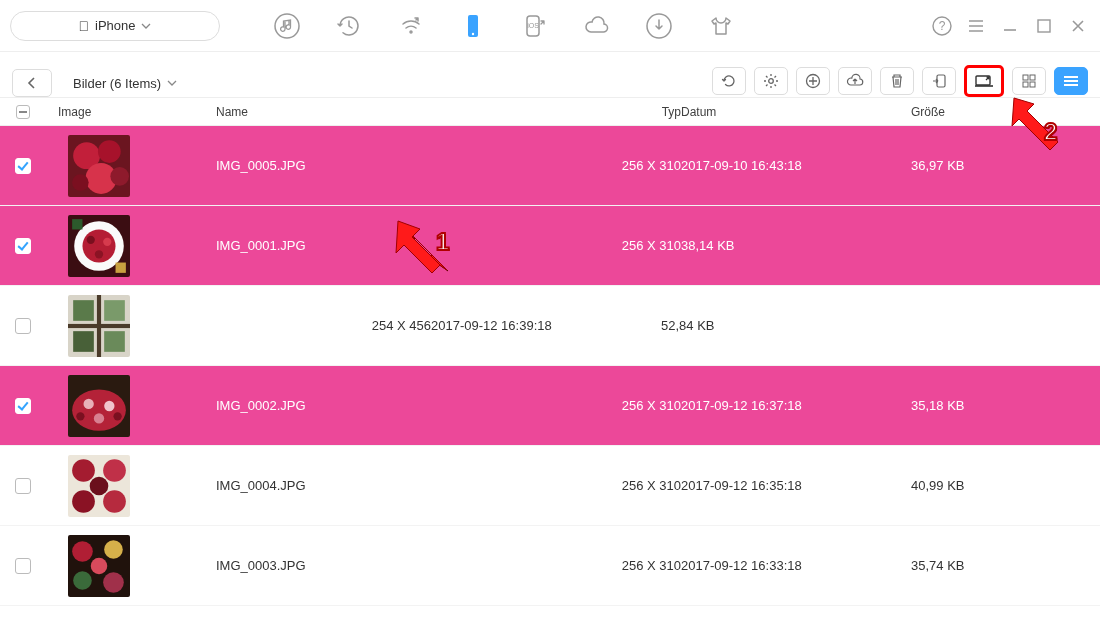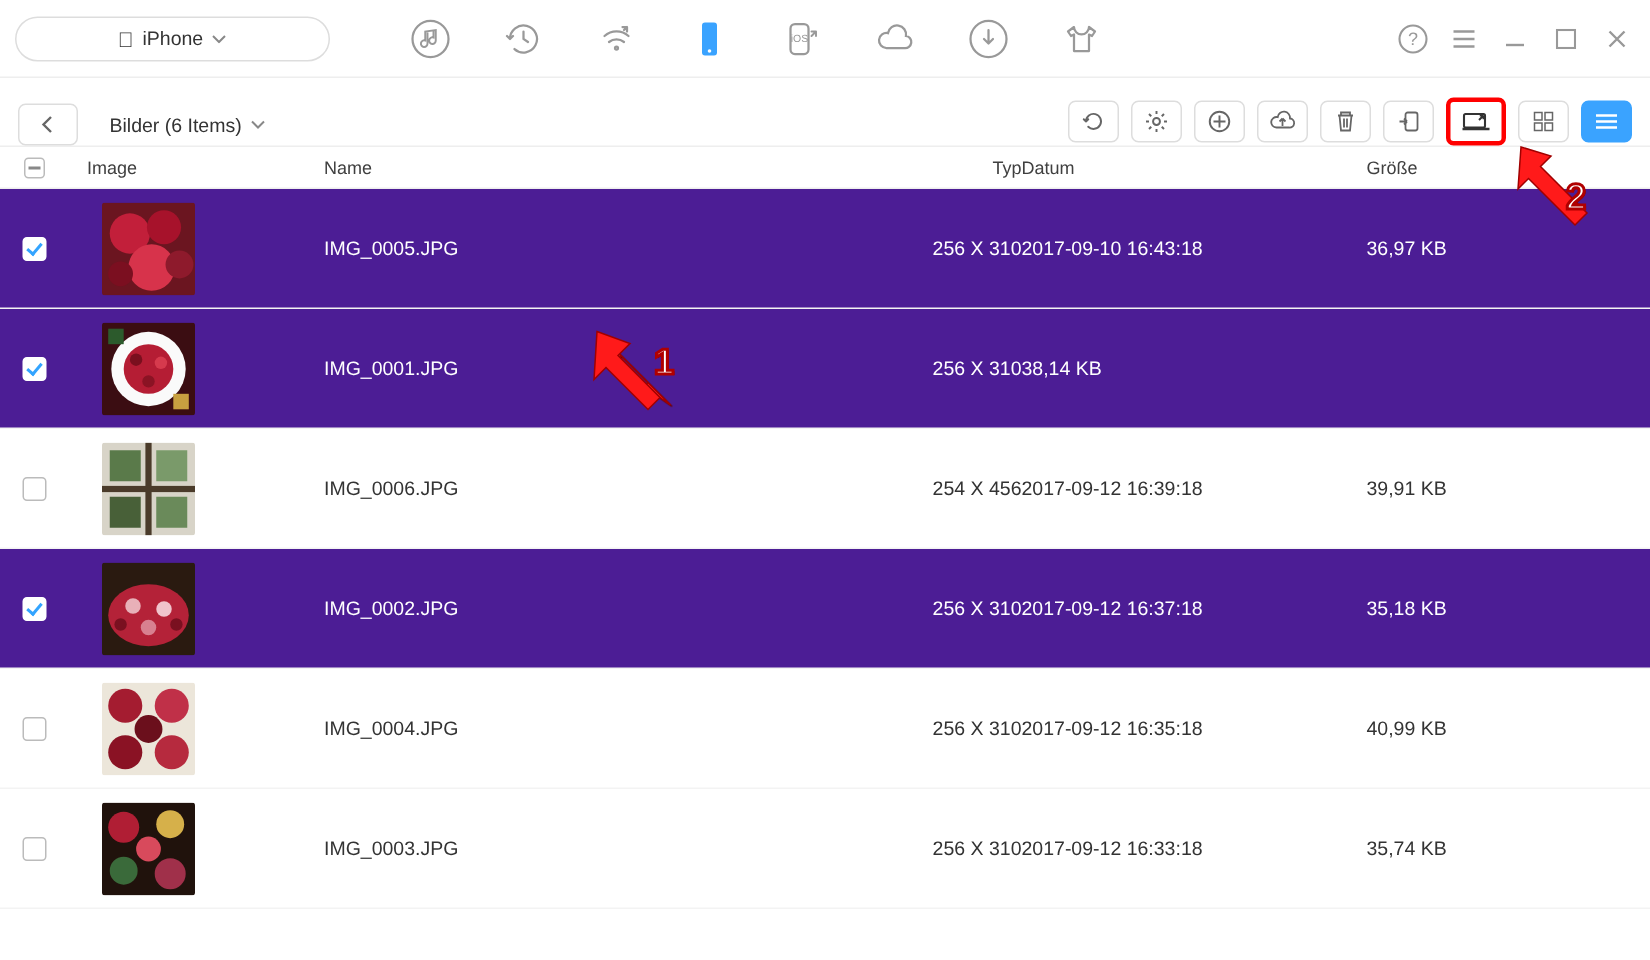--- a/index.html
+++ b/index.html
@@ -63,21 +63,21 @@
   .col-date { width:230px; }
   .col-size { flex:1; }
 
   
   .rows { }
   .row {
     height: 80px; display:flex; align-items:center;
     border-bottom:1px solid #f3f3f3;
     padding-right: 10px;
   }
-  .row.selected { background:#4c1d95; color:#fff; }
+  .row.selected { background:#ec4899; color:#fff; }
   .chk {
     width:16px; height:16px; border:1px solid #bbb; border-radius:3px;
     display:flex; align-items:center; justify-content:center; position:relative;
     background:#fff;
   }
   .row.selected .chk { border-color:#fff; }
   .chk.checked::after {
     content:""; position:absolute; left:4px; top:1px; width:4px; height:8px;
     border:2px solid #33a4ff; border-top:none; border-left:none; transform:rotate(40deg);
   }
@@ -337,24 +337,23 @@
             <rect width="60" height="60" fill="#d8d4c8"></rect>
             <rect x="28" y="0" width="4" height="60" fill="#4a3b2a"></rect>
             <rect x="0" y="28" width="60" height="4" fill="#4a3b2a"></rect>
             <rect x="5" y="5" width="20" height="20" fill="#5a7a4a"></rect>
             <rect x="35" y="5" width="20" height="20" fill="#7a9a6a"></rect>
             <rect x="5" y="35" width="20" height="20" fill="#486038"></rect>
             <rect x="35" y="35" width="20" height="20" fill="#6a8a5a"></rect>
           </svg>
     </div>
       </div>
-    <div class="col-name">IMG_0006.JPG</div>
     <div class="col-typ">254 X 456</div>
     <div class="col-date">2017-09-12 16:39:18</div>
-    <div class="col-size">39,91 KB</div>
+    <div class="col-size">52,84 KB</div>
   </div>
 
   <div class="row selected">
     <div class="col-chk">
         <div class="chk checked"></div>
       </div>
     <div class="col-img">
         <div class="thumb">
       <svg viewBox="0 0 60 60">
             <rect width="60" height="60" fill="#2a1a10"></rect>

